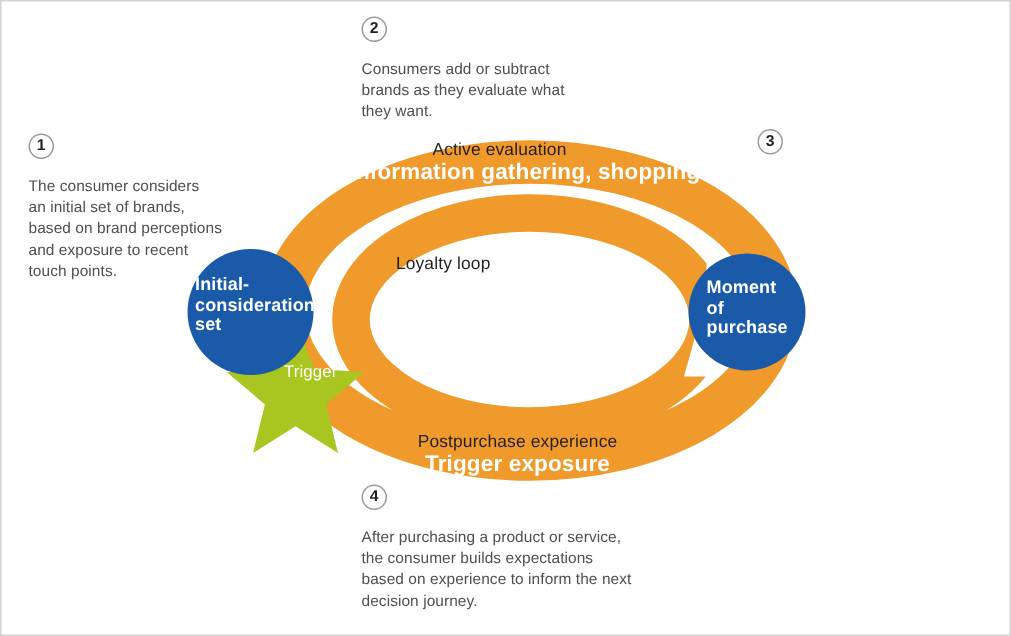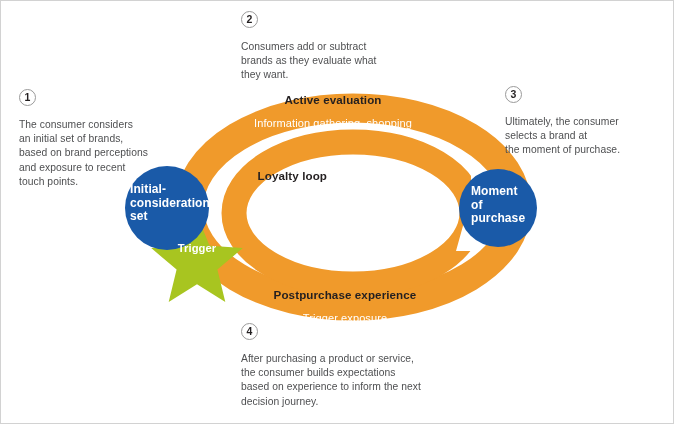--- a/index.html
+++ b/index.html
@@ -60,32 +60,32 @@
   #callout-4 { left: 240px; top: 322px; width: 215px; }
 
   
   .ring-label {
     position: absolute;
     text-align: center;
     pointer-events: none;
   }
   .ring-title {
     font-size: 11.6px;
+    font-weight: normal;
+    color: #231f20;
+    letter-spacing: 0.1px;
+    white-space: nowrap;
+  }
+  .ring-sub {
+    font-size: 15px;
     font-weight: bold;
-    color: #231f20;
+    color: #ffffff;
     letter-spacing: 0.1px;
     white-space: nowrap;
-  }
-  .ring-sub {
-    font-size: 11px;
-    font-weight: normal;
-    color: #ffffff;
-    letter-spacing: 0.1px;
-    white-space: nowrap;
-    margin-top: 11px;
+    margin-top: 0;
   }
   #label-active     { left: 232px; top: 92px;  width: 200px; }
   #label-postpurch  { left: 244px; top: 287px; width: 200px; }
   #label-loyalty    { left: 196px; top: 168px; width: 130px; text-align: right; }
 
   
   .node-text {
     position: absolute;
     color: #ffffff;
     font-weight: bold;
@@ -96,23 +96,23 @@
     pointer-events: none;
   }
   #node-initial  { left: 129px; top: 182px; width: 86px; }
   #node-moment   { left: 470px; top: 184px; width: 72px; }
 
   #trigger-text {
     position: absolute;
     left: 168px;
     top: 241px;
     width: 56px;
-    text-align: center;
+    text-align: right;
     color: #ffffff;
-    font-weight: bold;
+    font-weight: normal;
     font-size: 11.2px;
     letter-spacing: 0.1px;
     pointer-events: none;
   }
 </style>
 </head>
 <body>
 
 <div id="canvas">
 
@@ -181,23 +181,20 @@
 
   <div class="callout" id="callout-2">
     <div class="callout-badge">2</div>
     <div class="callout-body">Consumers add or subtract
 brands as they evaluate what
 they want.</div>
   </div>
 
   <div class="callout" id="callout-3">
     <div class="callout-badge">3</div>
-    <div class="callout-body">Ultimately, the consumer
-selects a brand at
-the moment of purchase.</div>
   </div>
 
   <div class="callout" id="callout-4">
     <div class="callout-badge">4</div>
     <div class="callout-body">After purchasing a product or service,
 the consumer builds expectations
 based on experience to inform the next
 decision journey.</div>
   </div>
 

